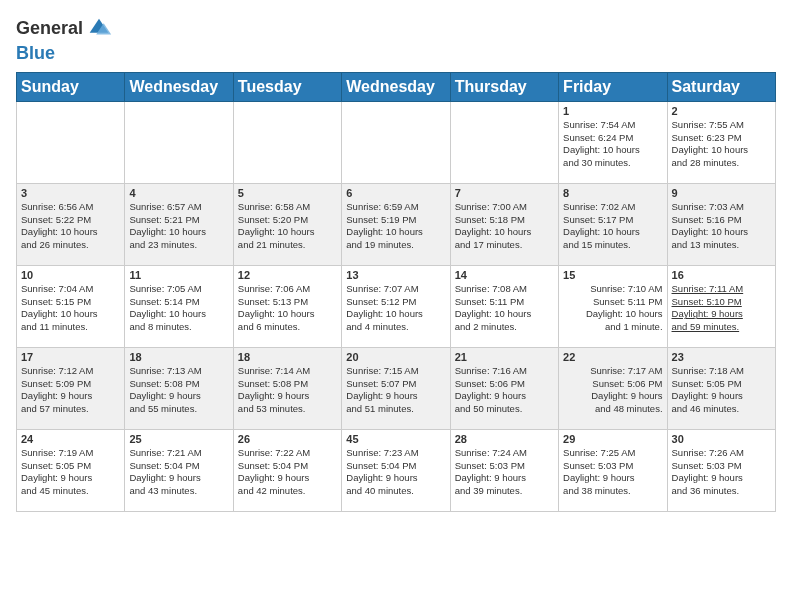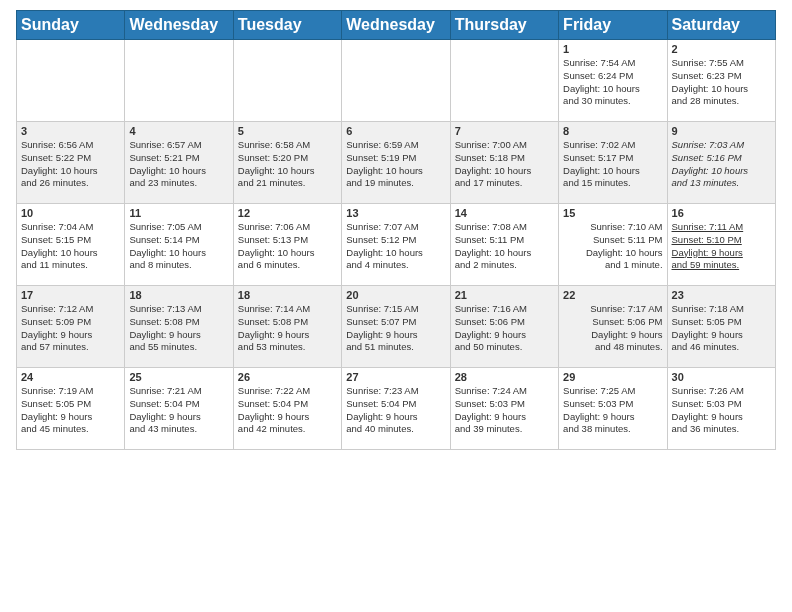--- a/index.html
+++ b/index.html
@@ -103,20 +103,37 @@
       color: #333;
     }
     .empty-cell {
       background: #fff !important;
     }
   </style>
 </head>
 <body>
 
 <div class="page">
+  <div class="header">
+    <div class="logo">
+      <div>
+        <div class="logo-text">
+          <span class="general">General</span><svg class="logo-icon" viewBox="0 0 30 30" style="display:inline-block;vertical-align:middle;margin-left:2px;margin-bottom:2px">
+              <polygon points="5,20 15,5 25,20" fill="#2a7ab5"></polygon>
+              <polygon points="12,22 20,10 28,22" fill="#6aacdd" opacity="0.8"></polygon>
+            </svg>
+          <br><span class="blue">Blue</span>
+        </div>
+      </div>
+    </div>
+    <div class="title-area">
+      <div class="month-title"></div>
+      <div class="subtitle"></div>
+    </div>
+  </div>
 
   <table class="calendar">
     <thead>
       <tr>
       <th>Sunday</th>
           <th>Wednesday</th>
           <th>Tuesday</th>
           <th>Wednesday</th>
           <th>Thursday</th>
           <th>Friday</th>
@@ -183,21 +200,21 @@
           </td>
           <td>
             <div class="day-num">8</div>
             <div class="day-info" style="white-space: pre-line;">Sunrise: 7:02 AM
 Sunset: 5:17 PM
 Daylight: 10 hours
 and 15 minutes.</div>
           </td>
           <td>
             <div class="day-num">9</div>
-            <div class="day-info" style="white-space: pre-line; font-style: italic;">Sunrise: 7:03 AM
+            <div class="day-info" style="white-space: pre-line;">Sunrise: 7:03 AM
 Sunset: 5:16 PM
 Daylight: 10 hours
 and 13 minutes.</div>
           </td>
         </tr>
         <tr>
           <td>
             <div class="day-num">10</div>
             <div class="day-info" style="white-space: pre-line;">Sunrise: 7:04 AM
 Sunset: 5:15 PM
@@ -314,21 +331,21 @@
 and 43 minutes.</div>
           </td>
           <td>
             <div class="day-num">26</div>
             <div class="day-info" style="white-space: pre-line;">Sunrise: 7:22 AM
 Sunset: 5:04 PM
 Daylight: 9 hours
 and 42 minutes.</div>
           </td>
           <td>
-            <div class="day-num">27</div>
+            <div class="day-num">45</div>
             <div class="day-info" style="white-space: pre-line;">Sunrise: 7:23 AM
 Sunset: 5:04 PM
 Daylight: 9 hours
 and 40 minutes.</div>
           </td>
           <td>
             <div class="day-num">28</div>
             <div class="day-info" style="white-space: pre-line;">Sunrise: 7:24 AM
 Sunset: 5:03 PM
 Daylight: 9 hours

